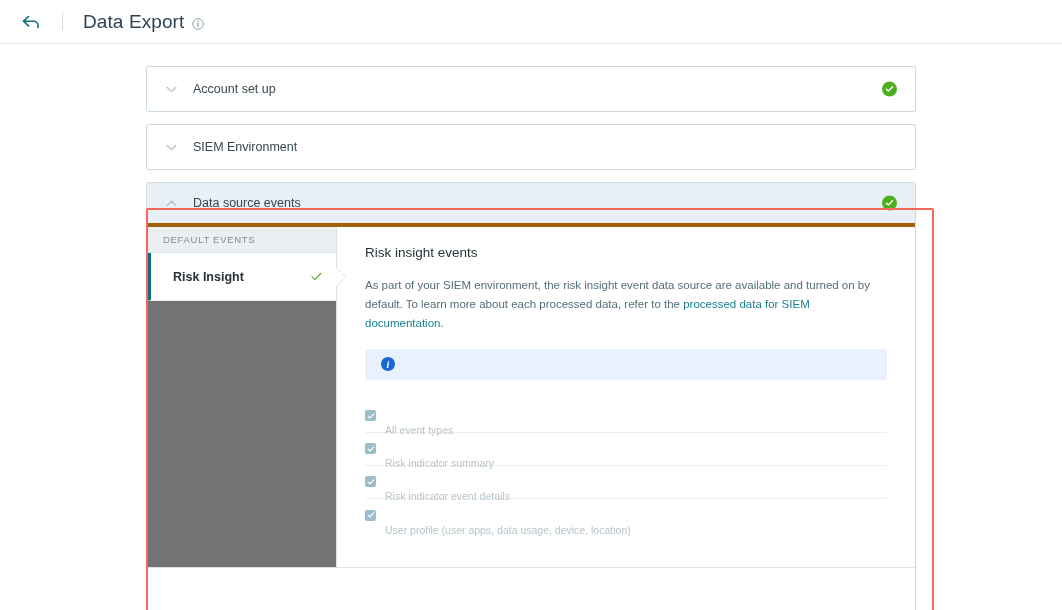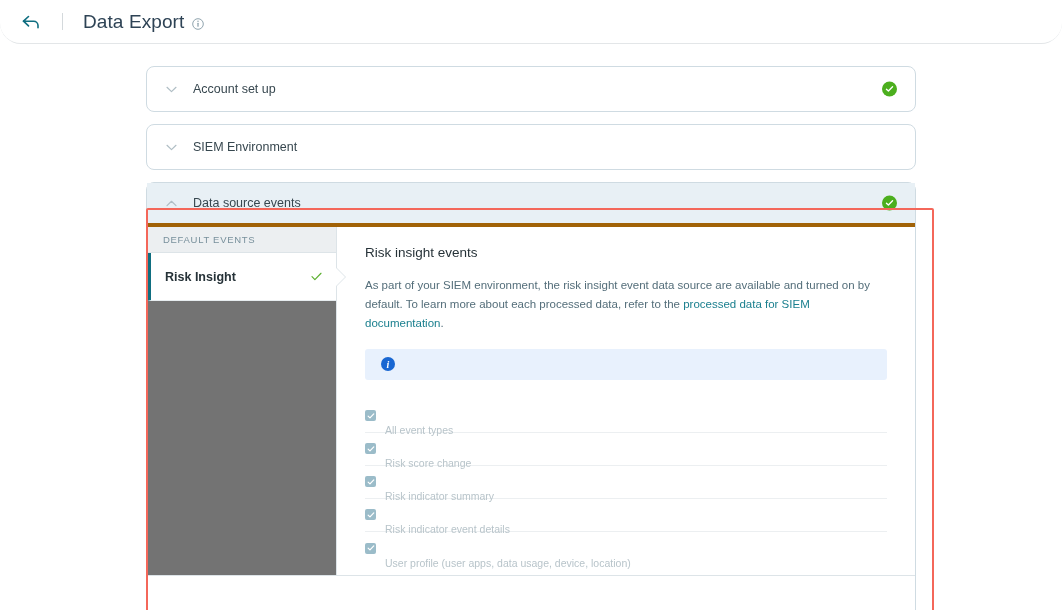--- a/index.html
+++ b/index.html
@@ -11,21 +11,20 @@
   }
 
   
   .topbar {
     position: relative;
     height: 44px;
     border-bottom: 1px solid #e3e6e8;
     display: flex;
     align-items: center;
     padding: 0 18px;
-    border-radius: 21px;
   }
   .back-btn {
     width: 26px; height: 26px;
     display: flex; align-items: center; justify-content: center;
     cursor: pointer;
   }
   .back-btn svg { display: block; }
   .topbar-divider {
     width: 1px; height: 17px;
     background: #d4d9dc;
@@ -86,21 +85,21 @@
   }
 
   .panel-col {
     width: 770px;
     margin: 0 auto;
   }
 
   .accordion {
     background: #ffffff;
     border: 1px solid #cfdbe2;
-    border-radius: 8px;
+    border-radius: 2px;
     margin-bottom: 12px;
   }
   .acc-header {
     height: 44px;
     display: flex;
     align-items: center;
     padding: 0 16px;
     cursor: pointer;
     position: relative;
   }
@@ -160,21 +159,21 @@
   .side-item {
     height: 48px;
     display: flex;
     align-items: center;
     padding: 0 14px 0 18px;
     border-bottom: 1px solid #e7ecef;
     cursor: pointer;
     position: relative;
     background: #ffffff;
   }
-  .side-item.active { border-left: 4px solid #0f6e80; padding-left: 14px; }
+  .side-item.active { border-left: 4px solid #0f6e80; padding-left: 22px; }
   .side-item-label {
     font-size: 12.5px;
     color: #263238;
     font-weight: bold;
     flex: 1;
   }
   .side-check { display: flex; align-items: center; }
   .pointer {
     position: absolute;
     right: -9px;
@@ -389,28 +388,20 @@
           </div>
 
           <div class="check-list">
             <div class="check-row">
               <span class="cbox">
                 <svg width="8" height="8" viewBox="0 0 10 10">
                     <path d="M1.4 5.2L3.7 7.4 8.5 2.4" stroke="#fff" stroke-width="1.5" fill="none" stroke-linecap="round" stroke-linejoin="round"></path>
                   </svg>
               </span>
               <span class="cb-label">All event types</span>
-            </div>
-            <div class="check-row">
-              <span class="cbox">
-                <svg width="8" height="8" viewBox="0 0 10 10">
-                    <path d="M1.4 5.2L3.7 7.4 8.5 2.4" stroke="#fff" stroke-width="1.5" fill="none" stroke-linecap="round" stroke-linejoin="round"></path>
-                  </svg>
-              </span>
-              <span class="cb-label">Risk score change</span>
             </div>
             <div class="check-row">
               <span class="cbox">
                 <svg width="8" height="8" viewBox="0 0 10 10">
                     <path d="M1.4 5.2L3.7 7.4 8.5 2.4" stroke="#fff" stroke-width="1.5" fill="none" stroke-linecap="round" stroke-linejoin="round"></path>
                   </svg>
               </span>
               <span class="cb-label">Risk indicator summary</span>
             </div>
             <div class="check-row">

